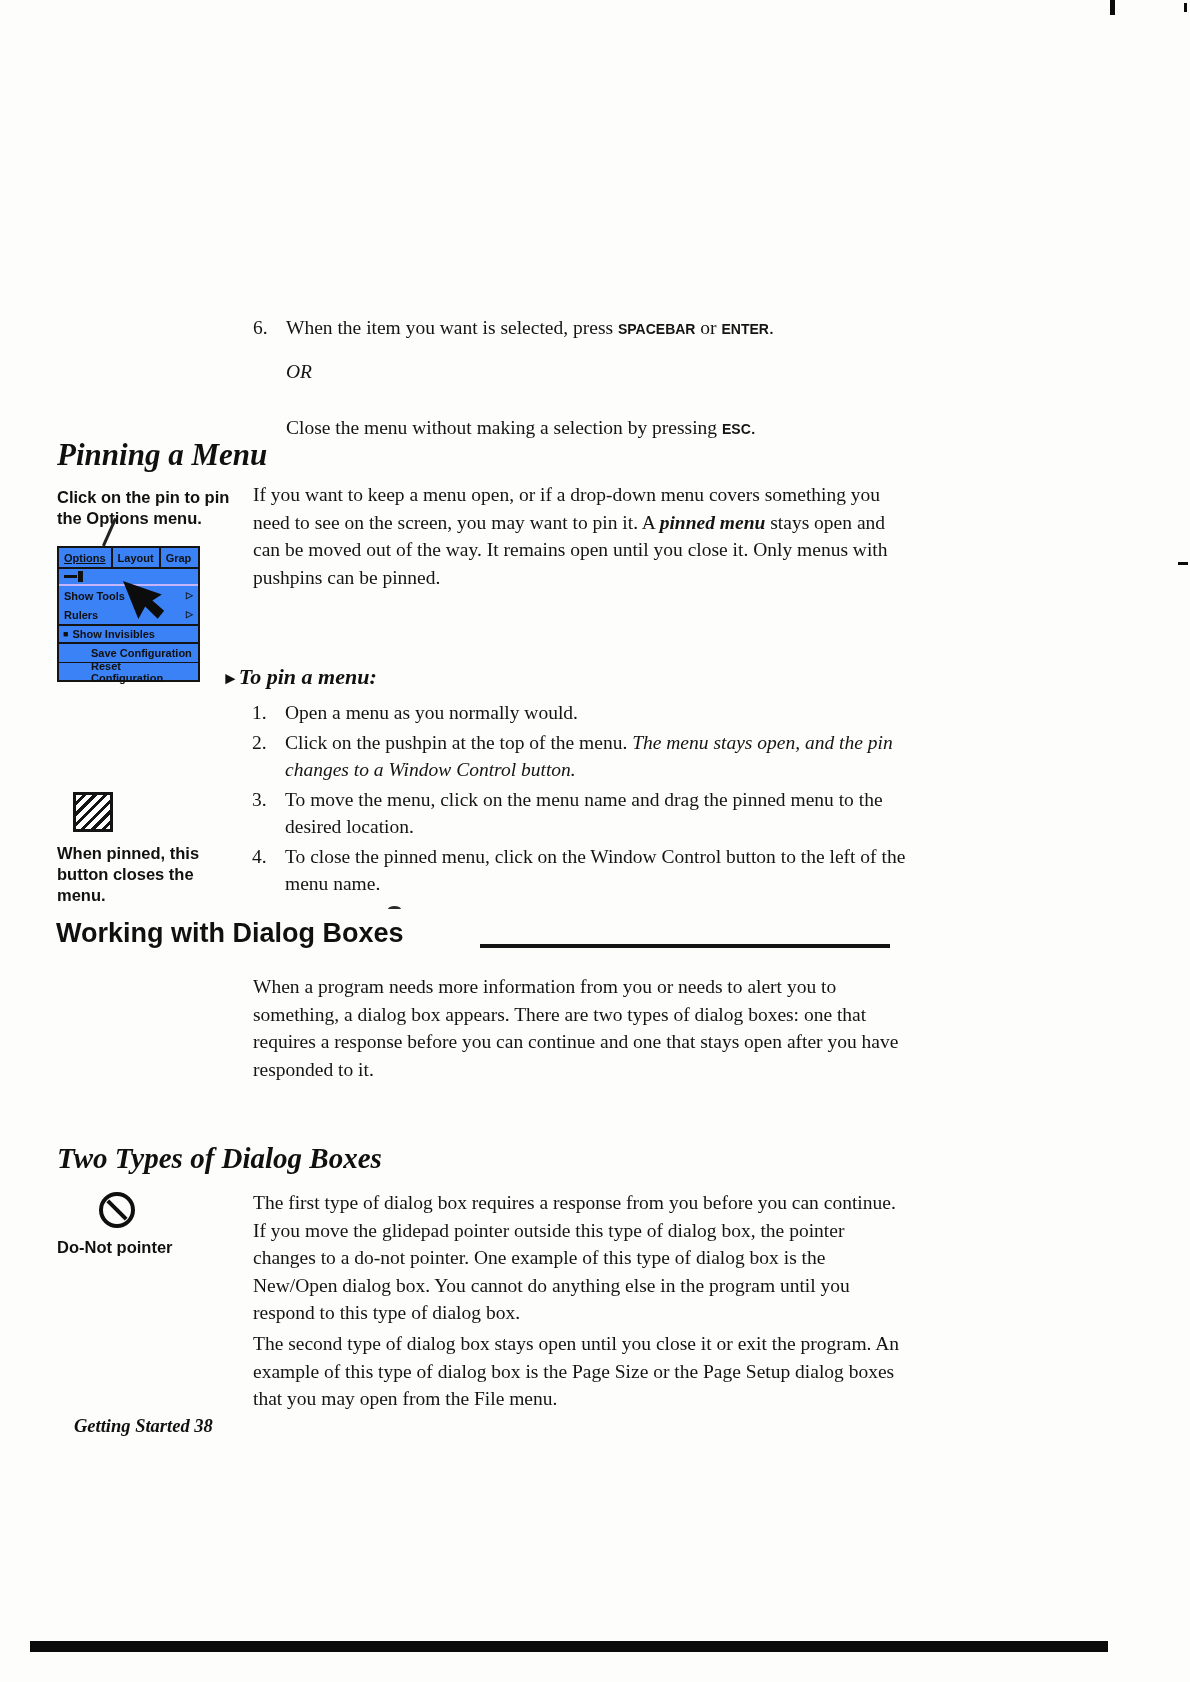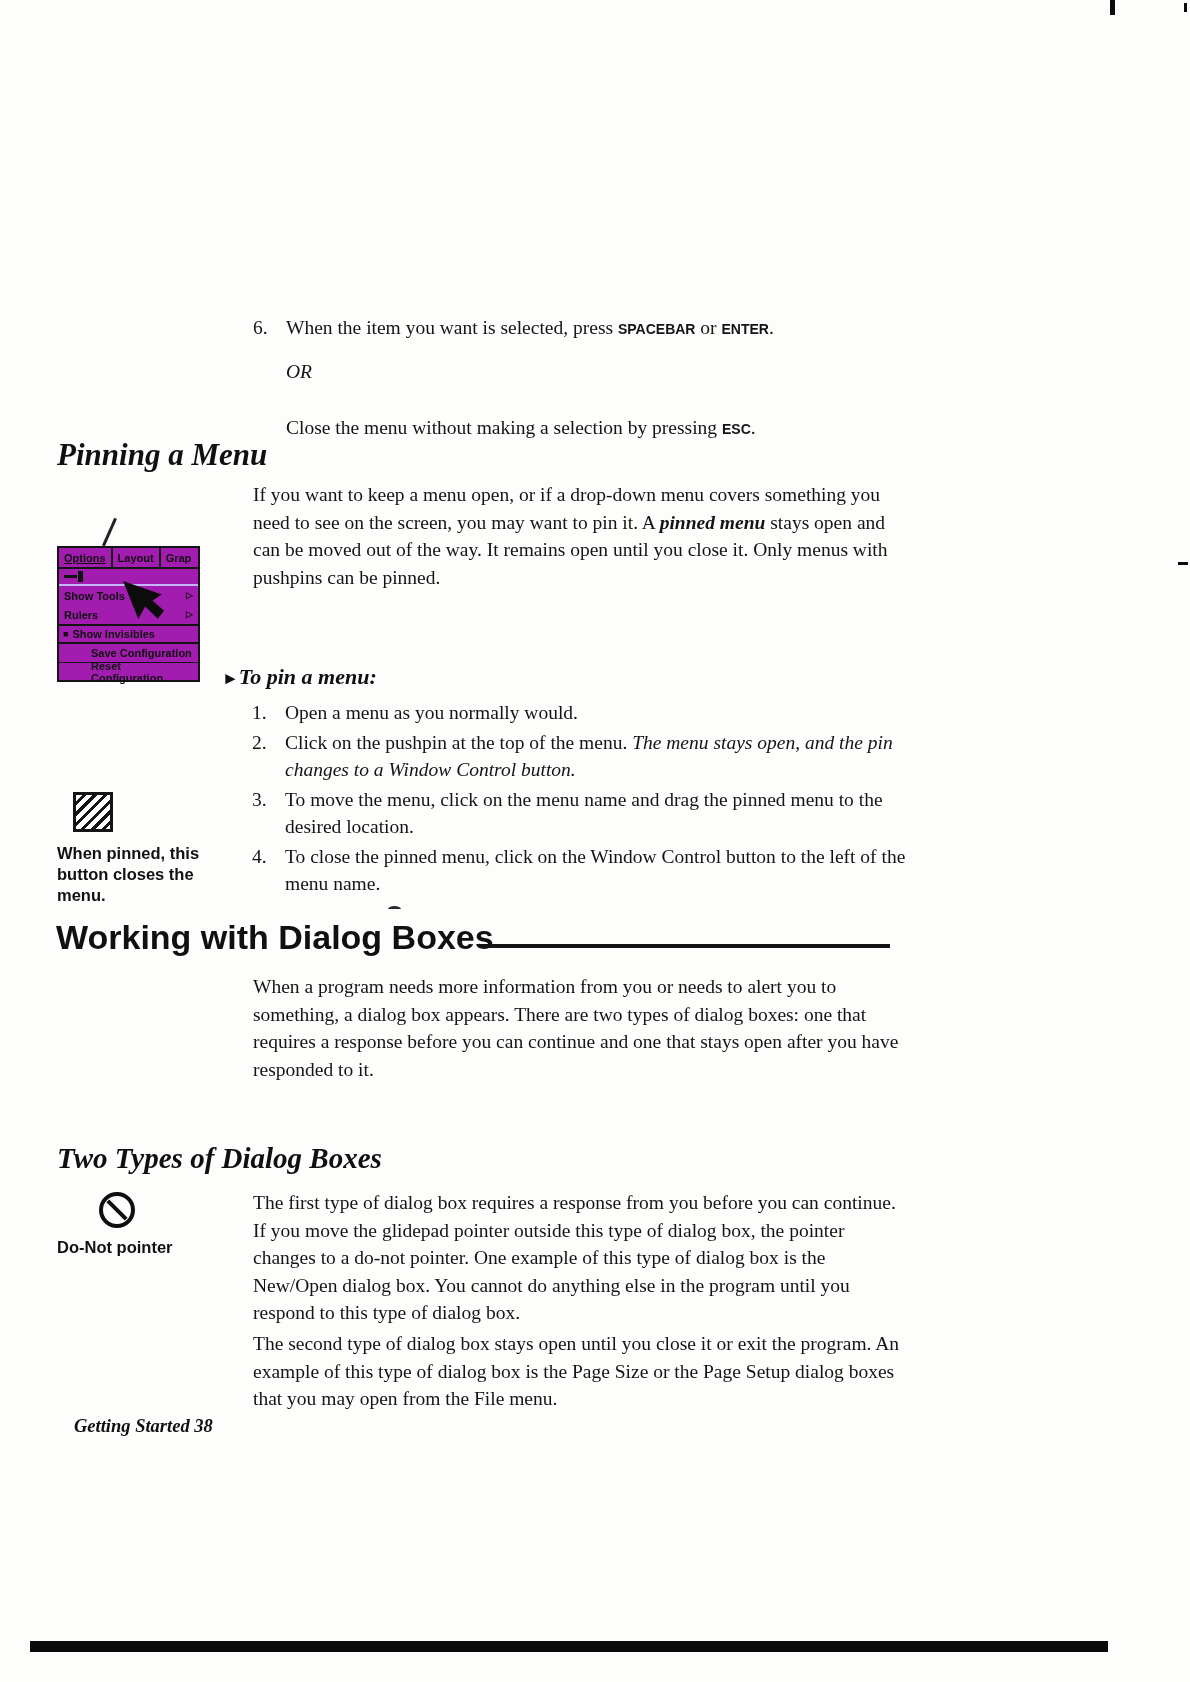--- a/index.html
+++ b/index.html
@@ -14,21 +14,21 @@
   .body-text { font-family:"Liberation Serif", serif; font-size:19.5px; line-height:27.5px; color:#141414; text-align:left; }
   .b { font-weight:bold; }
   .i { font-style:italic; }
   .key { font-family:"Liberation Sans", sans-serif; font-weight:bold; font-size:14px; }
   .sans-caption { font-family:"Liberation Sans", sans-serif; font-weight:bold; font-size:16.5px; line-height:21px; color:#111; }
   .h-serif { font-family:"Liberation Serif", serif; font-weight:bold; font-style:italic; color:#101010;text-align:right; }
   .step-row { display:flex; }
   .step-no { width:33px; flex-shrink:0; }
   .step-body { flex:1; }
   
-  .menu-graphic { width:143px; background:#a21caf; border:2px solid #141414;
+  .menu-graphic { width:143px; background:#3b82f6; border:2px solid #141414;
     font-family:"Liberation Sans", sans-serif; font-size:11px; font-weight:bold; color:#101010; }
   .mg-bar { display:flex; border-bottom:2px solid #141414; height:21px; }
   .mg-cell { display:flex; align-items:center; padding:0 5px; border-right:2px solid #141414; }
   .mg-cell.last { border-right:none; flex:1; }
   .mg-pinrow { height:15px; display:flex; align-items:center; padding-left:5px; }
   .pushpin { display:inline-flex; align-items:center; }
   .pin-shaft { display:inline-block; width:13px; height:3px; background:#111; }
   .pin-head  { display:inline-block; width:5px; height:11px; background:#111; margin-left:1px; }
   .mg-sub { border-top:2px solid #c4b5fd; border-bottom:2px solid #141414; }
   .mg-item { display:flex; justify-content:space-between; align-items:center; padding:1px 5px; height:19px; }
@@ -56,20 +56,24 @@
     <div class="step-row">
       <span class="step-no">6.</span>
       <span class="step-body"><span>When the item you want is selected, press </span><span class="key">SPACEBAR</span><span> or </span><span class="key">ENTER</span><span>.</span></span>
     </div>
     <div class="i" style="margin-left:33px; margin-top:14px;">OR</div>
     <div style="margin-left:33px; margin-top:29px;"><span>Close the menu without making a selection by pressing </span><span class="key">ESC</span><span>.</span></div>
   </div>
 
   <h2 class="abs h-serif" style="left:57px; top:437px; font-size:31px;">Pinning a Menu</h2>
 
+  <div class="abs sans-caption" style="left:57px; top:487px; width:200px;">
+    <div>Click on the pin to pin</div>
+    <div>the Options menu.</div>
+  </div>
 
   <div class="annot-line" style="left:108px; top:517px;"></div>
 
   <div class="abs menu-graphic" style="left:57px; top:546px;">
     <div class="mg-bar">
       <span class="mg-cell" style="text-decoration:underline;">Options</span>
       <span class="mg-cell">Layout</span>
       <span class="mg-cell last">Grap</span>
     </div>
     <div class="mg-pinrow">
@@ -123,21 +127,21 @@
     </div>
     <div class="step-row">
       <span class="step-no">4.</span>
       <span class="step-body"><span>To close the pinned menu, click on the Window Control button to the left of the menu name.</span><span class="i"></span></span>
     </div>
   </div>
 
   <div class="abs wc-button" style="left:73px; top:792px;"></div>
   <div class="abs sans-caption" style="left:57px; top:843px; width:158px;">When pinned, this button closes the menu.</div>
 
-  <h1 class="abs" style="left:56px; top:918px; font-family:'Liberation Sans', sans-serif; font-weight:bold; font-size:34px; color:#101010;">Working with Dialog Boxes</h1>
+  <h1 class="abs" style="left:56px; top:918px; font-family:'Liberation Sans', sans-serif; font-weight:bold; font-size:27px; color:#101010;">Working with Dialog Boxes</h1>
   <div class="abs rule" style="left:480px; top:944px; width:410px; height:4px;"></div>
   <div class="squiggle" style="left:388px; top:906px;"></div>
 
   <p class="abs body-text" style="left:253px; top:973px; width:648px;">When a program needs more information from you or needs to alert you to something, a dialog box appears. There are two types of dialog boxes: one that requires a response before you can continue and one that stays open after you have responded to it.</p>
 
   <h2 class="abs h-serif" style="left:57px; top:1142px; font-size:29px;">Two Types of Dialog Boxes</h2>
 
   <div class="abs donot" style="left:99px; top:1192px;">
     <div class="donot-slash"></div>
   </div>

